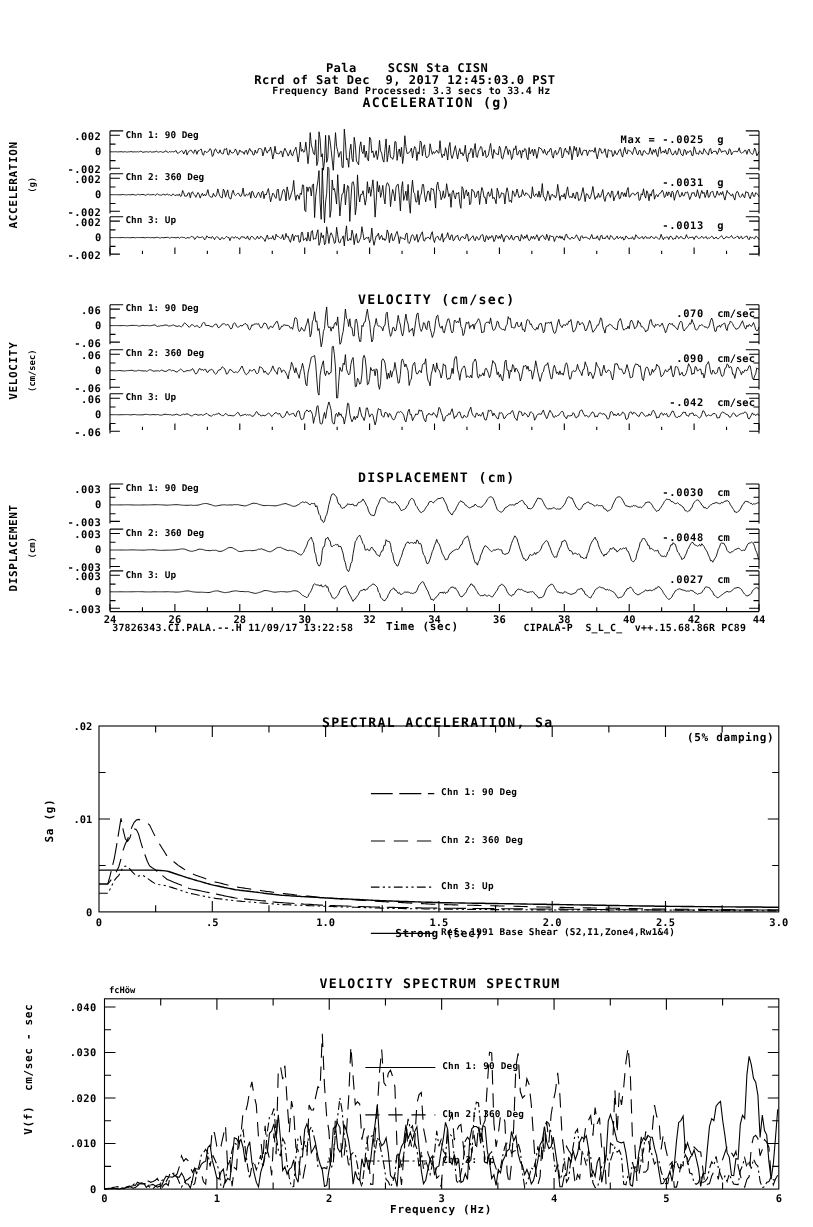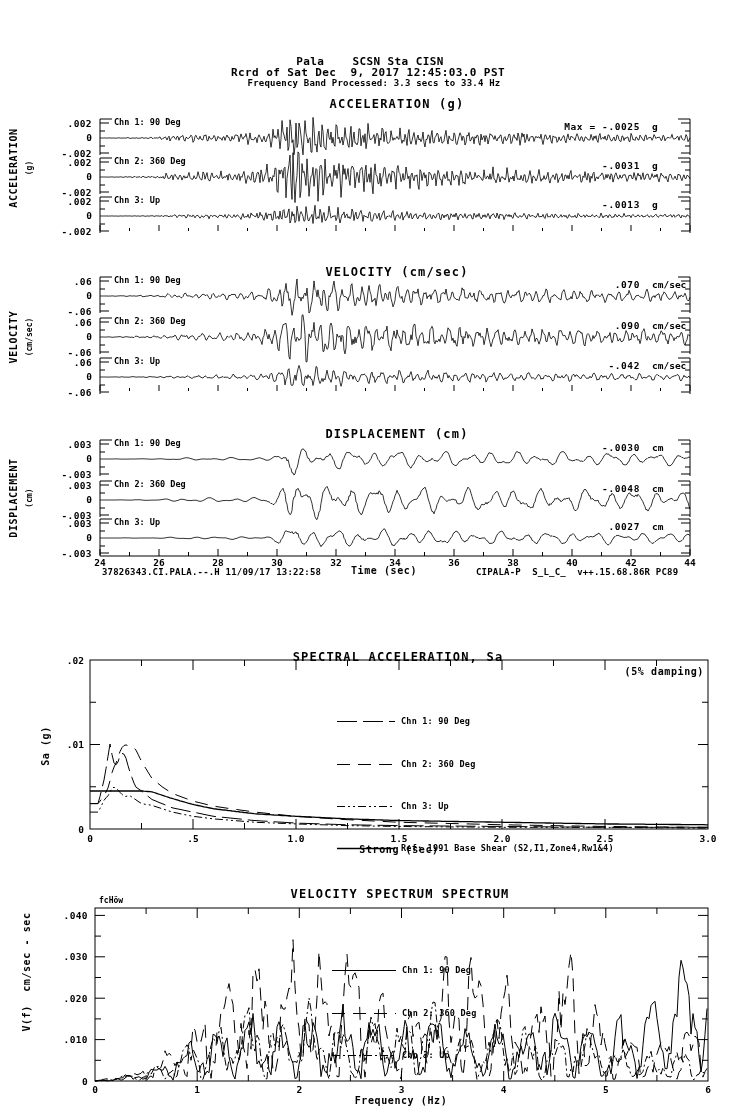--- a/index.html
+++ b/index.html
@@ -152,21 +152,21 @@
       <text x="708.0002000000001" y="1093" font-size="9.5" text-anchor="middle">6</text>
       <path d="M95,1081.0L97,1080.7L99,1080.3L101,1080.3L103,1080.4L105,1080.5L107,1080.8L109,1080.9L111,1079.9L113,1080.2L115,1079.0L117,1078.5L119,1078.4L121,1077.9L123,1077.8L125,1074.8L127,1075.7L129,1075.4L131,1076.2L133,1079.4L135,1077.5L137,1077.3L139,1076.7L141,1078.0L143,1079.2L145,1078.5L147,1077.9L149,1072.7L151,1069.3L153,1069.9L155,1070.0L157,1070.1L159,1068.4L161,1070.1L163,1070.1L165,1066.4L167,1070.0L169,1076.1L171,1076.4L173,1080.1L175,1072.3L177,1062.2L179,1062.7L181,1062.8L183,1058.5L185,1056.5L187,1055.6L189,1043.2L191,1040.9L193,1054.9L195,1062.1L197,1070.5L199,1071.8L201,1065.3L203,1062.7L205,1074.8L207,1071.2L209,1072.7L211,1055.4L213,1034.3L215,1035.2L217,1038.6L219,1035.9L221,1043.1L223,1056.6L225,1043.3L227,1037.9L229,1056.6L231,1066.2L233,1074.7L235,1079.0L237,1065.8L239,1059.3L241,1049.1L243,1047.9L245,1030.3L247,1028.1L249,1021.8L251,1034.6L253,1013.5L255,1035.4L257,1064.0L259,1060.8L261,1067.5L263,1063.1L265,1061.2L267,1054.4L269,1070.1L271,1074.8L273,1051.8L275,1051.6L277,1026.9L279,1021.7L281,1028.7L283,1047.9L285,1044.4L287,1040.5L289,1051.2L291,1058.4L293,1063.6L295,1078.6L297,1077.6L299,1064.5L301,1055.2L303,1025.9L305,1023.9L307,1043.7L309,1047.3L311,1044.3L313,1022.5L315,1028.2L317,1037.4L319,1051.4L321,1076.6L323,1064.9L325,1071.5L327,1073.0L329,1053.4L331,1061.0L333,1052.1L335,1063.2L337,1054.0L339,1035.5L341,1021.9L343,1004.1L345,1036.1L347,1041.6L349,1039.5L351,1034.4L353,1047.7L355,1068.5L357,1071.3L359,1070.5L361,1078.7L363,1050.5L365,1042.2L367,1038.8L369,1022.5L371,1035.3L373,1029.3L375,1036.2L377,1028.7L379,1024.3L381,1044.2L383,1064.2L385,1076.2L387,1072.9L389,1063.1L391,1053.9L393,1050.9L395,1068.3L397,1061.2L399,1059.9L401,1046.3L403,1035.2L405,1020.3L407,1026.7L409,1055.7L411,1058.5L413,1049.4L415,1058.7L417,1054.7L419,1075.0L421,1073.8L423,1067.1L425,1072.3L427,1036.0L429,1026.0L431,1024.1L433,1024.1L435,1025.8L437,1039.5L439,1023.1L441,1024.5L443,1046.4L445,1056.1L447,1071.4L449,1068.0L451,1077.7L453,1063.3L455,1066.3L457,1055.7L459,1051.4L461,1046.2L463,1044.7L465,1028.6L467,1037.2L469,1032.8L471,1048.8L473,1056.3L475,1059.8L477,1067.8L479,1063.2L481,1068.6L483,1076.3L485,1073.1L487,1064.8L489,1054.6L491,1040.7L493,1036.9L495,1024.2L497,1038.0L499,1044.1L501,1042.6L503,1033.8L505,1047.6L507,1061.2L509,1078.9L511,1078.9L513,1069.1L515,1068.4L517,1051.8L519,1057.5L521,1045.7L523,1054.3L525,1048.4L527,1038.1L529,1033.8L531,1035.4L533,1032.5L535,1044.2L537,1070.4L539,1064.3L541,1069.7L543,1056.7L545,1052.0L547,1074.8L549,1063.6L551,1050.8L553,1018.9L555,1013.3L557,1020.1L559,1029.2L561,1037.4L563,1038.4L565,1039.0L567,1038.1L569,1047.8L571,1062.3L573,1077.1L575,1078.2L577,1060.8L579,1061.1L581,1046.4L583,1038.8L585,1034.5L587,1036.8L589,1032.1L591,1033.8L593,1033.8L595,1043.8L597,1050.8L599,1064.6L601,1076.2L603,1075.8L605,1071.9L607,1070.7L609,1064.8L611,1073.9L613,1059.6L615,1037.3L617,1020.4L619,1018.7L621,1014.6L623,1045.5L625,1038.9L627,1045.4L629,1050.6L631,1045.4L633,1053.6L635,1062.3L637,1078.5L639,1066.9L641,1067.0L643,1044.7L645,1023.9L647,1017.0L649,1018.7L651,1005.6L653,1003.0L655,1001.3L657,1018.6L659,1032.1L661,1047.9L663,1052.1L665,1068.5L667,1068.8L669,1053.3L671,1053.7L673,1022.1L675,1013.9L677,1016.8L679,977.1L681,960.3L683,967.8L685,980.2L687,983.8L689,995.6L691,1034.1L693,1013.6L695,1027.7L697,1031.7L699,1055.9L701,1072.0L703,1058.2L705,1034.3L707,1008.5" fill="none" stroke="#000" stroke-width="1"></path>
       <path d="M95,1081.0L97,1080.9L99,1080.5L101,1080.3L103,1079.4L105,1079.1L107,1078.7L109,1079.5L111,1080.0L113,1079.9L115,1078.7L117,1078.8L119,1079.1L121,1080.2L123,1079.6L125,1078.0L127,1076.6L129,1075.9L131,1074.5L133,1074.2L135,1073.7L137,1074.8L139,1074.1L141,1073.3L143,1071.2L145,1075.1L147,1080.3L149,1077.2L151,1075.9L153,1077.7L155,1067.4L157,1066.8L159,1069.3L161,1067.2L163,1060.8L165,1050.8L167,1055.6L169,1053.3L171,1055.1L173,1061.1L175,1065.7L177,1062.0L179,1067.9L181,1068.3L183,1066.6L185,1074.4L187,1076.6L189,1049.5L191,1049.6L193,1026.7L195,1030.2L197,1041.4L199,1037.3L201,1041.4L203,1032.3L205,1023.2L207,1061.6L209,1054.7L211,1078.3L213,1061.5L215,1063.2L217,1031.7L219,1032.0L221,1011.0L223,1011.9L225,1004.0L227,991.6L229,983.6L231,996.2L233,1004.4L235,1033.8L237,1035.3L239,1055.0L241,1023.4L243,1045.5L245,1053.2L247,1068.5L249,1030.2L251,1049.2L253,973.0L255,969.5L257,981.1L259,968.8L261,1001.2L263,1029.4L265,1001.0L267,1010.8L269,1043.5L271,1045.5L273,1070.3L275,1073.6L277,1062.9L279,1053.1L281,1004.6L283,1009.0L285,1009.1L287,996.9L289,988.0L291,989.5L293,939.7L295,987.0L297,1015.4L299,1028.0L301,1058.2L303,1056.6L305,1015.0L307,1021.5L309,1025.0L311,1055.2L313,1049.5L315,1028.6L317,997.6L319,951.2L321,978.9L323,1004.2L325,1001.7L327,1003.7L329,1036.0L331,1026.2L333,1026.6L335,1049.9L337,1076.7L339,1076.6L341,1032.3L343,1008.1L345,974.8L347,954.1L349,984.2L351,987.3L353,975.6L355,972.8L357,978.8L359,987.8L361,1044.8L363,1059.1L365,1077.2L367,1052.2L369,1023.4L371,1044.0L373,1036.0L375,1046.6L377,1038.7L379,1003.0L381,995.1L383,993.1L385,1025.6L387,1036.1L389,1048.3L391,1053.9L393,1061.0L395,1058.6L397,1071.1L399,1069.1L401,1079.0L403,1055.8L405,1054.3L407,1022.6L409,1017.3L411,1012.2L413,1036.5L415,1028.4L417,1023.7L419,1022.3L421,1039.8L423,1057.5L425,1053.9L427,1063.3L429,1046.3L431,1031.7L433,1046.3L435,1023.1L437,1033.6L439,1023.4L441,1018.6L443,986.6L445,956.6L447,957.1L449,1020.8L451,1042.6L453,1031.0L455,1014.2L457,1013.6L459,1019.6L461,1065.9L463,1076.6L465,1058.1L467,1024.3L469,969.0L471,957.5L473,992.3L475,998.1L477,996.1L479,980.7L481,985.7L483,1004.1L485,1033.5L487,1064.5L489,1077.0L491,1069.6L493,1034.3L495,1049.6L497,1019.8L499,1038.6L501,1013.6L503,1001.1L505,991.6L507,975.2L509,995.7L511,1032.7L513,1049.7L515,1042.1L517,1045.9L519,1048.9L521,1060.7L523,1077.1L525,1067.8L527,1071.3L529,1048.6L531,1034.7L533,1020.4L535,1018.4L537,1014.2L539,1032.5L541,1006.8L543,1021.6L545,1016.0L547,1043.5L549,1039.4L551,1076.8L553,1074.1L555,1039.3L557,1041.0L559,990.7L561,1030.3L563,992.6L565,1004.5L567,988.4L569,965.7L571,952.1L573,975.8L575,1035.9L577,1038.5L579,1073.6L581,1050.1L583,1033.5L585,1065.6L587,1065.5L589,1062.7L591,1037.6L593,1027.6L595,1004.6L597,1015.0L599,1017.1L601,1045.0L603,1031.6L605,1043.5L607,1052.1L609,1058.7L611,1056.3L613,1079.2L615,1079.2L617,1070.7L619,1058.6L621,1059.9L623,1039.9L625,1057.6L627,1053.5L629,1049.1L631,1042.7L633,1044.7L635,1046.9L637,1047.3L639,1063.0L641,1078.3L643,1076.6L645,1076.0L647,1069.0L649,1065.1L651,1064.7L653,1072.2L655,1058.2L657,1053.9L659,1047.8L661,1042.3L663,1042.5L665,1048.0L667,1051.4L669,1046.6L671,1060.1L673,1068.2L675,1075.7L677,1079.2L679,1072.2L681,1069.7L683,1042.4L685,1033.6L687,1032.1L689,1035.1L691,1050.7L693,1044.9L695,1036.0L697,1038.4L699,1042.9L701,1069.0L703,1077.1L705,1071.8L707,1068.4" fill="none" stroke="#000" stroke-width="1" stroke-dasharray="13,8"></path>
       <path d="M95,1081.0L97,1080.7L99,1080.5L101,1080.6L103,1080.6L105,1080.3L107,1080.2L109,1079.8L111,1080.3L113,1080.6L115,1079.4L117,1079.2L119,1077.2L121,1077.0L123,1075.7L125,1077.0L127,1076.0L129,1076.3L131,1076.0L133,1076.6L135,1078.4L137,1079.7L139,1080.7L141,1078.7L143,1077.3L145,1076.8L147,1073.1L149,1072.3L151,1074.2L153,1070.6L155,1066.1L157,1066.7L159,1066.6L161,1070.1L163,1075.1L165,1079.1L167,1075.9L169,1073.2L171,1072.0L173,1070.2L175,1077.7L177,1076.0L179,1066.0L181,1059.6L183,1050.2L185,1047.9L187,1044.8L189,1048.4L191,1060.3L193,1049.0L195,1053.6L197,1058.2L199,1063.5L201,1079.4L203,1079.4L205,1072.3L207,1059.3L209,1055.7L211,1045.8L213,1038.9L215,1040.4L217,1043.5L219,1031.3L221,1027.3L223,1044.7L225,1059.6L227,1071.5L229,1059.5L231,1056.2L233,1063.5L235,1058.3L237,1050.2L239,1061.3L241,1051.0L243,1029.3L245,1015.1L247,1013.9L249,1007.7L251,1031.8L253,1045.5L255,1051.1L257,1035.1L259,1039.2L261,1058.4L263,1070.8L265,1079.0L267,1078.7L269,1051.8L271,1034.5L273,1033.1L275,1046.7L277,1037.4L279,1046.9L281,1028.2L283,1024.5L285,1031.1L287,1040.1L289,1060.4L291,1060.3L293,1062.1L295,1061.5L297,1062.5L299,1052.1L301,1062.0L303,1057.2L305,1028.7L307,1014.8L309,998.0L311,1009.8L313,1032.3L315,1045.1L317,1060.5L319,1049.9L321,1047.9L323,1049.2L325,1059.7L327,1072.7L329,1079.1L331,1063.5L333,1041.7L335,1031.8L337,1033.3L339,1032.2L341,1047.6L343,1034.0L345,1039.5L347,1049.0L349,1058.7L351,1072.2L353,1074.1L355,1079.2L357,1074.8L359,1067.5L361,1047.9L363,1050.9L365,1062.0L367,1049.7L369,1033.2L371,1017.1L373,1026.1L375,1023.5L377,1038.9L379,1044.4L381,1061.7L383,1047.2L385,1062.4L387,1055.3L389,1061.0L391,1067.6L393,1058.9L395,1048.2L397,1028.1L399,1042.0L401,1036.2L403,1046.4L405,1049.5L407,1031.0L409,1031.0L411,1033.3L413,1052.4L415,1073.4L417,1076.3L419,1066.3L421,1056.7L423,1037.3L425,1033.8L427,1036.4L429,1047.9L431,1013.4L433,1002.0L435,1002.6L437,1023.5L439,1038.5L441,1054.2L443,1057.5L445,1049.3L447,1047.1L449,1056.3L451,1062.4L453,1066.1L455,1061.7L457,1050.8L459,1042.2L461,1039.1L463,1039.1L465,1048.4L467,1046.5L469,1045.9L471,1039.2L473,1046.2L475,1066.1L477,1079.5L479,1074.2L481,1070.3L483,1061.6L485,1063.4L487,1055.3L489,1042.2L491,1052.9L493,1053.3L495,1023.9L497,1019.6L499,1021.3L501,1029.8L503,1048.2L505,1065.5L507,1057.5L509,1072.4L511,1067.6L513,1052.8L515,1074.6L517,1071.1L519,1053.7L521,1042.7L523,1029.6L525,1026.5L527,1044.9L529,1046.3L531,1051.6L533,1059.4L535,1046.0L537,1051.1L539,1075.3L541,1079.5L543,1079.5L545,1072.9L547,1060.5L549,1057.8L551,1050.2L553,1055.7L555,1055.0L557,1048.8L559,1043.2L561,1047.4L563,1045.7L565,1050.9L567,1076.4L569,1077.0L571,1068.4L573,1072.0L575,1056.4L577,1065.2L579,1065.1L581,1067.3L583,1053.8L585,1045.9L587,1028.6L589,1035.4L591,1043.4L593,1050.8L595,1058.2L597,1055.5L599,1055.3L601,1064.8L603,1070.7L605,1075.9L607,1076.1L609,1065.9L611,1058.4L613,1060.7L615,1055.1L617,1061.5L619,1061.9L621,1056.5L623,1049.8L625,1053.5L627,1066.5L629,1067.0L631,1075.7L633,1076.6L635,1075.1L637,1069.0L639,1074.9L641,1074.0L643,1071.4L645,1062.2L647,1056.1L649,1059.4L651,1051.3L653,1061.7L655,1067.7L657,1072.6L659,1069.2L661,1074.2L663,1067.3L665,1072.4L667,1076.4L669,1076.7L671,1077.0L673,1064.3L675,1059.6L677,1052.6L679,1061.0L681,1055.1L683,1062.3L685,1053.7L687,1058.0L689,1060.3L691,1073.9L693,1079.7L695,1078.8L697,1074.9L699,1074.2L701,1070.0L703,1072.7L705,1072.2L707,1073.5" fill="none" stroke="#000" stroke-width="1" stroke-dasharray="8,3,2,3"></path>
     </svg>
 
   <div class="abs ctr f11" style="left:370px;top:56px">Pala    SCSN Sta CISN</div>
   <div class="abs ctr f11" style="left:368px;top:67px">Rcrd of Sat Dec  9, 2017 12:45:03.0 PST</div>
   <div class="abs ctr f9" style="left:374px;top:79px">Frequency Band Processed: 3.3 secs to 33.4 Hz</div>
 
-  <div class="abs ctr f12t" style="left:397px;top:98px">ACCELERATION (g)</div>
+  <div class="abs ctr f12t" style="left:397px;top:87px">ACCELERATION (g)</div>
   <div class="abs ctr f12t" style="left:397px;top:266px">VELOCITY (cm/sec)</div>
   <div class="abs ctr f12t" style="left:397px;top:428px">DISPLACEMENT (cm)</div>
 
   <div class="abs rot f10" style="left:14px;top:168px">ACCELERATION</div>
   <div class="abs rot f8" style="left:30px;top:168px">(g)</div>
   <div class="abs rot f10" style="left:14px;top:337px">VELOCITY</div>
   <div class="abs rot f8" style="left:30px;top:337px">(cm/sec)</div>
   <div class="abs rot f10" style="left:14px;top:498px">DISPLACEMENT</div>
   <div class="abs rot f8" style="left:30px;top:498px">(cm)</div>
 

